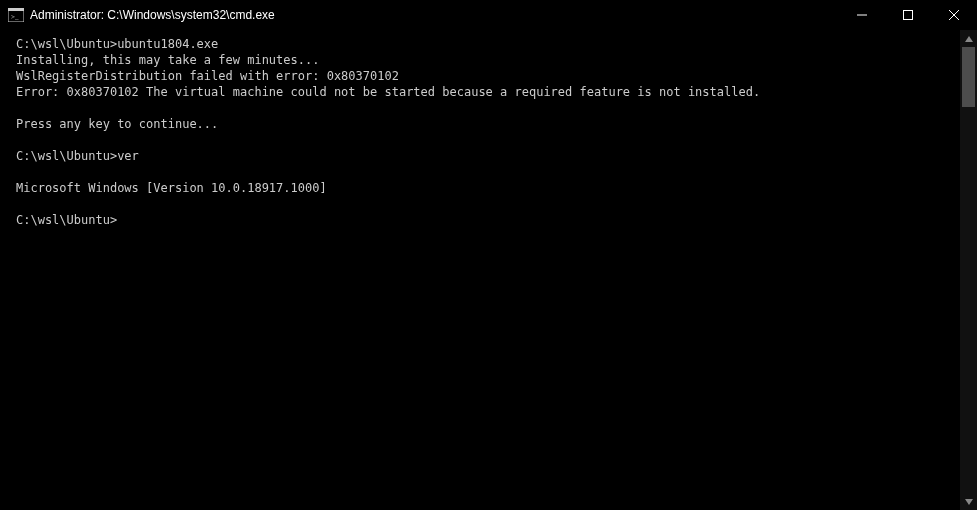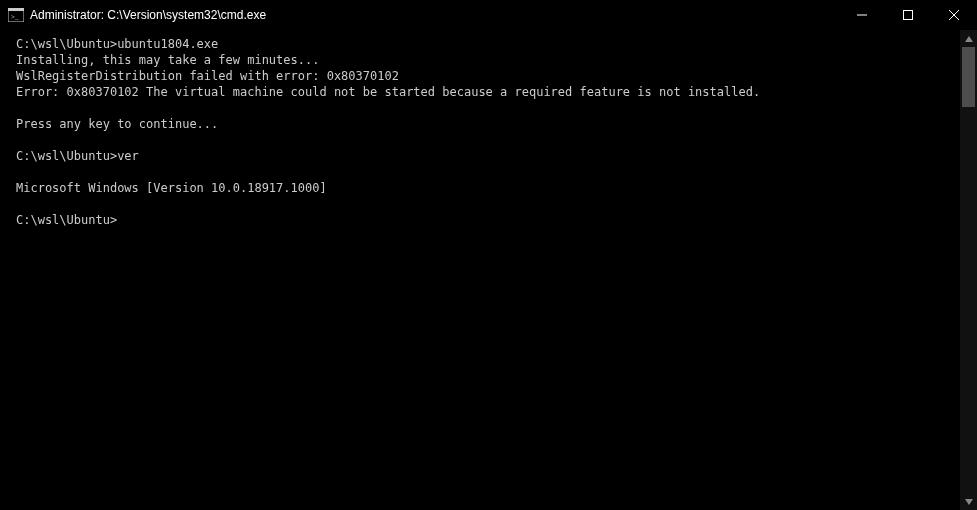--- a/index.html
+++ b/index.html
@@ -52,21 +52,21 @@
 <div class="window">
   <div class="titlebar">
     <div class="titlebar-left">
       <span class="titlebar-icon">
         <svg viewBox="0 0 16 14" width="16" height="14">
           <rect x="0" y="0" width="16" height="14" fill="none" stroke="#ccc" stroke-width="1"></rect>
           <rect x="0" y="0" width="16" height="3" fill="#ccc"></rect>
           <text x="3" y="11" font-size="7" fill="#ccc" font-family="Consolas">&gt;_</text>
         </svg>
       </span>
-      <span class="titlebar-title">Administrator: C:\Version\system32\cmd.exe</span>
+      <span class="titlebar-title">Administrator: C:\Windows\system32\cmd.exe</span>
     </div>
     <div class="titlebar-right">
       <div class="tbtn">
         <svg width="10" height="10" viewBox="0 0 10 10">
             <line x1="0" y1="5" x2="10" y2="5" stroke="#fff" stroke-width="1"></line>
           </svg>
       </div>
       <div class="tbtn">
         <svg width="10" height="10" viewBox="0 0 10 10">
             <rect x="0.5" y="0.5" width="9" height="9" fill="none" stroke="#fff" stroke-width="1"></rect>

